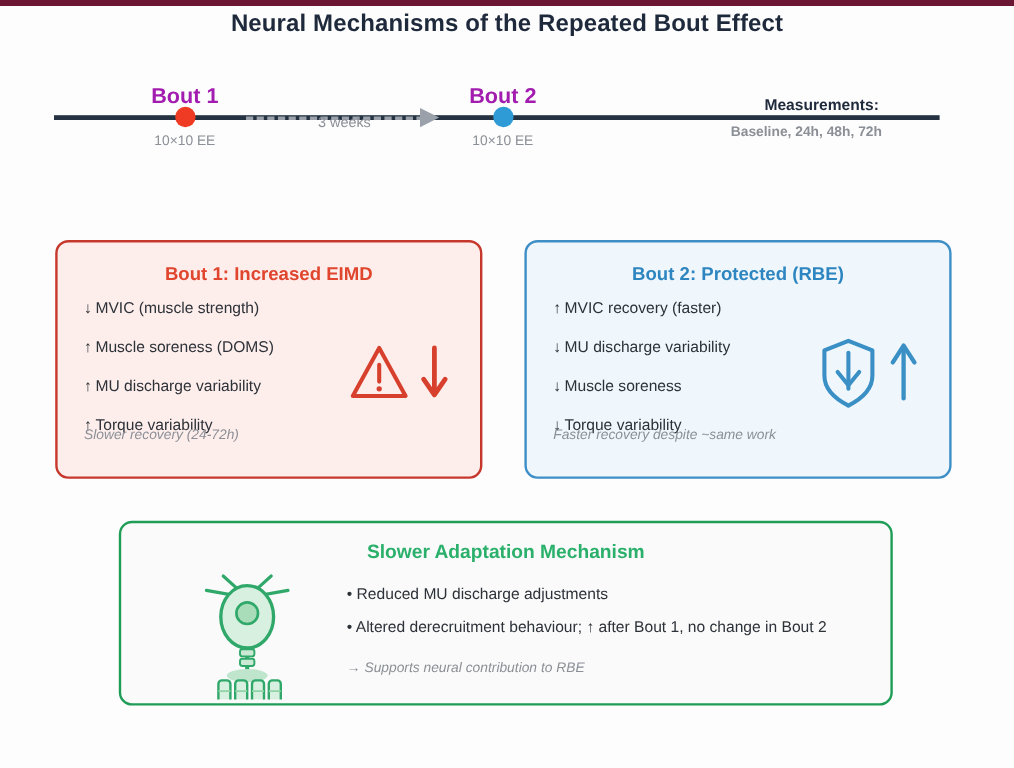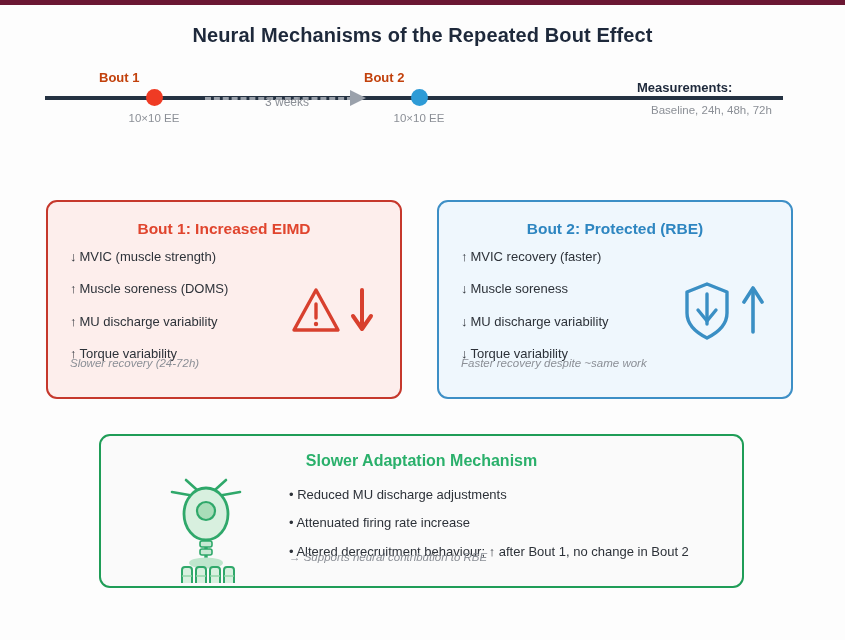--- a/index.html
+++ b/index.html
@@ -9,34 +9,34 @@
     font-family:"Liberation Sans", sans-serif;
     overflow:hidden;
   }
   #root { position:relative; width:845px; height:640px; background:#fdfdfd; }
 
   
   .topbar { position:absolute; left:0; top:0; width:845px; height:5px; background:#6b1733; }
 
   
   .page-title {
-    position:absolute; left:0; top:24px; width:845px; text-align:center;
+    position:absolute; left:0; top:9px; width:845px; text-align:center;
     font-size:20px; font-weight:bold; color:#1e293b; letter-spacing:.1px;
   }
 
   
   .timeline { position:absolute; left:0; top:60px; width:845px; height:70px; }
   .tl-line { position:absolute; left:45px; top:36px; width:738px; height:3.5px; background:#253242; }
   .tl-dot { position:absolute; width:17px; height:17px; border-radius:50%; top:29px; }
   .tl-dot.red  { background:#ef3b24; left:146px; }
   .tl-dot.blue { background:#2e9bd6; left:411px; }
 
   .tl-label {
-    position:absolute; font-size:13px; font-weight:bold; color:#c2410c;
-    top:10px; width:110px;
+    position:absolute; font-size:18px; font-weight:bold; color:#a21caf;
+    top:10px; text-align:center; width:110px;
   }
   .tl-label.b1 { left:99px; }
   .tl-label.b2 { left:364px; }
 
   .tl-sub {
     position:absolute; font-size:11.5px; color:#8b8f96; top:52px;
     text-align:center; width:110px;
   }
   .tl-sub.b1 { left:99px; }
   .tl-sub.b2 { left:364px; }
@@ -55,21 +55,21 @@
   }
   .tl-weeks {
     position:absolute; left:232px; top:15px; width:110px; text-align:center;
     font-size:12px; color:#8b8f96;margin-top:20px;
   }
 
   .tl-meas-title {
     position:absolute; left:637px; top:20px; font-size:13px; font-weight:bold; color:#1e293b;
   }
   .tl-meas-sub {
-    position:absolute; left:651px; top:44px; font-size:11.5px; color:#8b8f96;
+    position:absolute; left:609px; top:44px; font-size:11.5px; color:#8b8f96;font-weight:bold;
   }
 
   
   .card {
     position:absolute; border-radius:11px; border-width:2.2px; border-style:solid;
   }
   .card-red  { left:46px;  top:200px; width:356px; height:199px;
                background:#fdeeec; border-color:#c6382c; }
   .card-blue { left:437px; top:200px; width:356px; height:199px;
                background:#eff7fd; border-color:#3d8fc6; }
@@ -183,24 +183,24 @@
   </div>
 
   <div class="card card-blue">
     <div class="card-title">Bout 2: Protected (RBE)</div>
 
     <div class="card-list">
       <div class="row">
         <span class="ar">↑</span><span>MVIC recovery (faster)</span>
       </div>
       <div class="row">
+        <span class="ar">↓</span><span>MU discharge variability</span>
+      </div>
+      <div class="row">
         <span class="ar">↓</span><span>Muscle soreness</span>
-      </div>
-      <div class="row">
-        <span class="ar">↓</span><span>MU discharge variability</span>
       </div>
       <div class="row">
         <span class="ar">↓</span><span>Torque variability</span>
       </div>
     </div>
 
     <div class="card-note">Faster recovery despite ~same work</div>
 
     <svg class="icon-blue" viewBox="0 0 90 62">
       <g fill="none" stroke="#3a8fc4" stroke-width="3.4" stroke-linejoin="round" stroke-linecap="round">
@@ -242,21 +242,20 @@
       <g stroke="#8fd3a6" stroke-width="1.4">
         <line x1="26" y1="98" x2="36" y2="98"></line>
         <line x1="40" y1="98" x2="50" y2="98"></line>
         <line x1="54" y1="98" x2="64" y2="98"></line>
         <line x1="68" y1="98" x2="78" y2="98"></line>
       </g>
     </svg>
 
     <div class="green-list">
       <div class="row">• Reduced MU discharge adjustments</div>
-      <div class="row">• Attenuated firing rate increase</div>
       <div class="row">• Altered derecruitment behaviour; ↑ after Bout 1, no change in Bout 2</div>
     </div>
 
     <div class="green-note">→ Supports neural contribution to RBE</div>
   </div>
 
 
 </div>
 
 </body></html>

